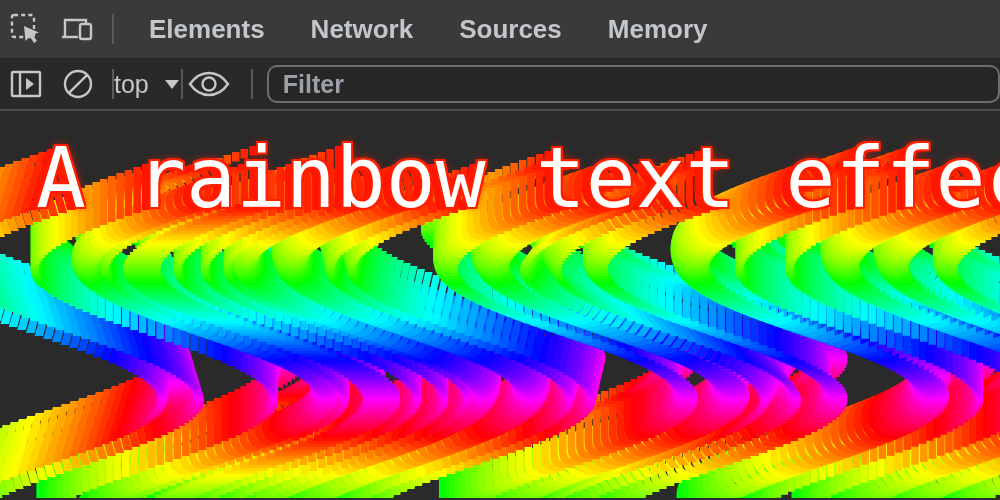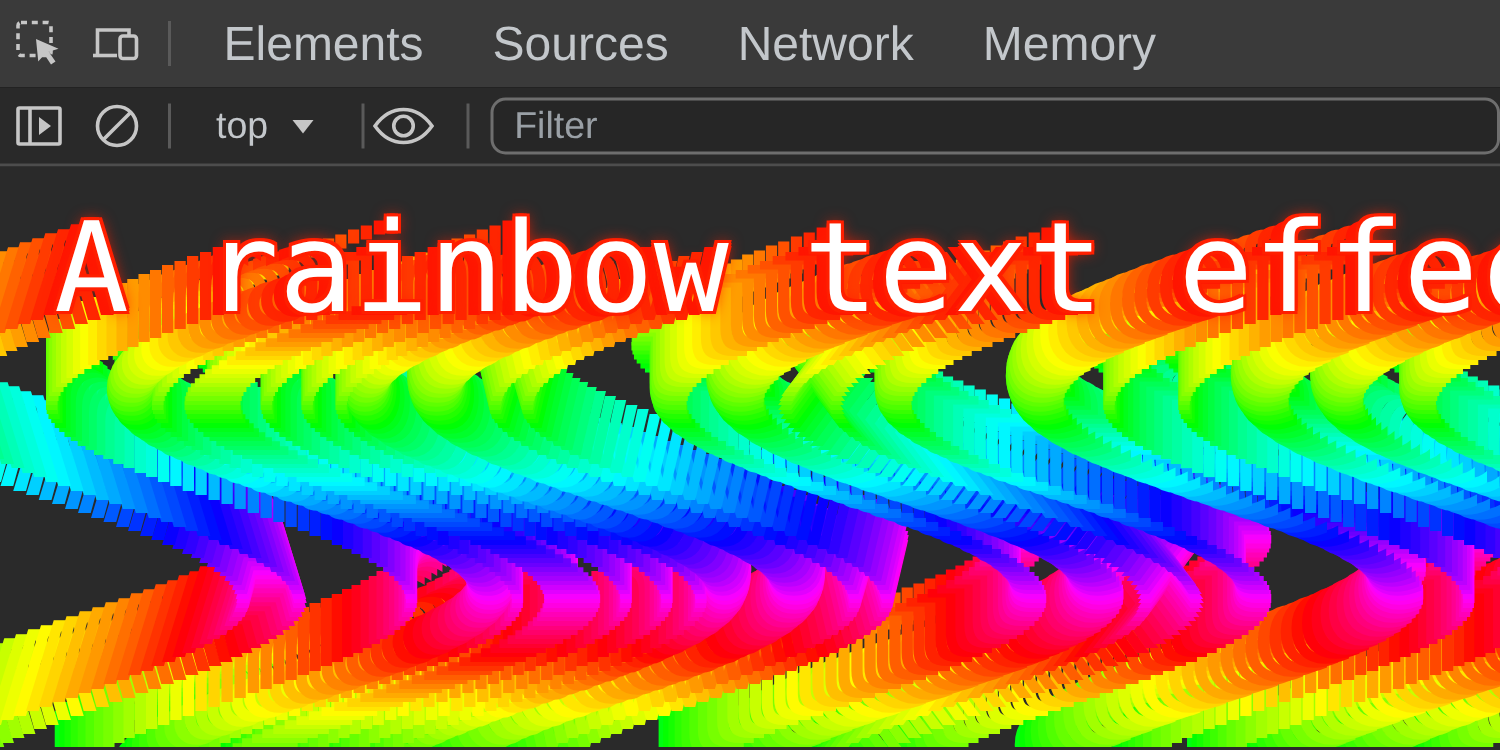--- a/index.html
+++ b/index.html
@@ -7,37 +7,37 @@
               font-family:"Liberation Sans", sans-serif; }
 
   
   .tabbar { height:59px; background:var(--tab-bar-bg,#3a3a3a); display:flex; align-items:stretch;
             border-bottom:1px solid #222; }
   .iconbtns { display:flex; align-items:center; padding-left:8px; }
   .icon-btn { width:36px; height:44px; margin-right:16px; display:flex; align-items:center;
               justify-content:center; cursor:pointer; }
   .vdiv { width:2px; height:30px; background:var(--divider,#5a5a5a); align-self:center; }
   .tabs { display:flex; align-items:stretch; margin-left:12px; }
-  .tab { display:flex; align-items:center; padding:0 23px; font-size:32px;
-         color:var(--tab-text,#c3c7cb); position:relative; cursor:pointer; white-space:nowrap; }
+  .tab { display:flex; align-items:center; padding:0 23px; font-size:26px;
+         color:var(--tab-text,#c3c7cb); position:relative; cursor:pointer; white-space:nowrap;font-weight:bold; }
   .tab.active { color:var(--active-tab,#7cacf8); }
   .tab.active::after { content:""; position:absolute; left:4px; right:4px; bottom:2px; height:5px;
                        background:var(--active-tab,#7cacf8); }
 
   
   .toolbar { height:52px; background:var(--toolbar-bg,#292929); display:flex; align-items:center;
              padding-left:8px; border-bottom:2px solid #4d4d4d; }
   .toolbar .icon-btn { height:40px; }
-  .ctx { display:flex; align-items:center; margin:0 30px; cursor:pointer; }
+  .ctx { display:flex; align-items:center; margin:0 0; cursor:pointer; }
   .ctx-label { font-size:25px; color:var(--tab-text,#c3c7cb); margin-right:14px; }
   .filter-wrap { flex:1; display:flex; align-items:center; margin-left:14px; }
   .filter { width:calc(100% + 10px); height:38px; background:#262626;
             border:2px solid var(--filter-border,#6e6e6e); border-radius:10px;
             font-size:25px; color:#e8eaed; padding:0 14px; outline:none;
-            font-family:"Liberation Sans", sans-serif; }
+            font-family:"Liberation Sans", sans-serif;font-weight:bold; }
   .filter::placeholder { color:var(--placeholder,#9aa0a6); }
 
   
   .console-out { position:relative; height:387px; background:var(--console-bg,#2a2a2a);
                  overflow:hidden; }
   .console-msg { position:absolute; top:26px; left:36px; white-space:nowrap;
                  font-family:"DejaVu Sans Mono", monospace; font-size:83px; line-height:1;
                  color:var(--message-color,#ffffff); }
 
   svg { display:block; }
@@ -59,22 +59,22 @@
       <svg width="36" height="34" viewBox="0 0 36 34">
         <path class="stroke" d="M5 24 V8 H26 V12"></path>
         <path class="stroke" d="M2 25 H18"></path>
         <rect class="stroke" x="20" y="12" width="11" height="15" rx="2" fill="#3a3a3a"></rect>
       </svg>
     </div>
   </div>
   <div class="vdiv"></div>
   <div class="tabs">
     <div class="tab">Elements</div>
+    <div class="tab">Network</div>
     <div class="tab">Sources</div>
-    <div class="tab">Network</div>
     <div class="tab">Memory</div>
   </div>
 </div>
 
 <div class="toolbar">
   <div class="icon-btn">
     <svg width="34" height="32" viewBox="0 0 34 32">
       <rect class="stroke" x="3" y="4" width="28" height="24" rx="1"></rect>
       <path class="stroke" d="M11 4 V28"></path>
       <path class="fill" d="M17 10 L25 16 L17 22 Z"></path>

